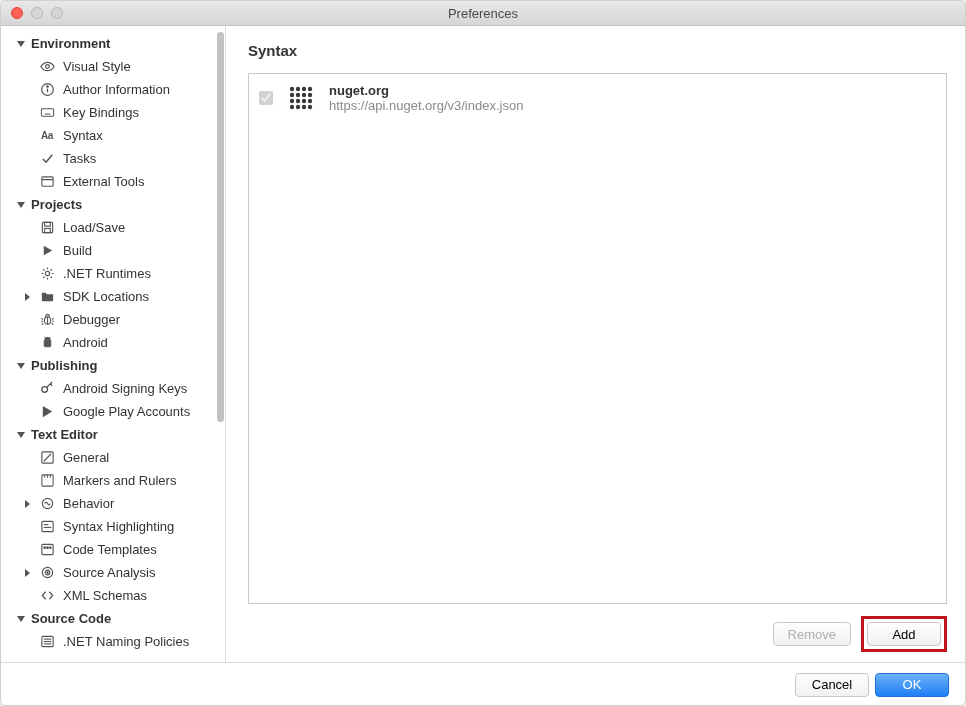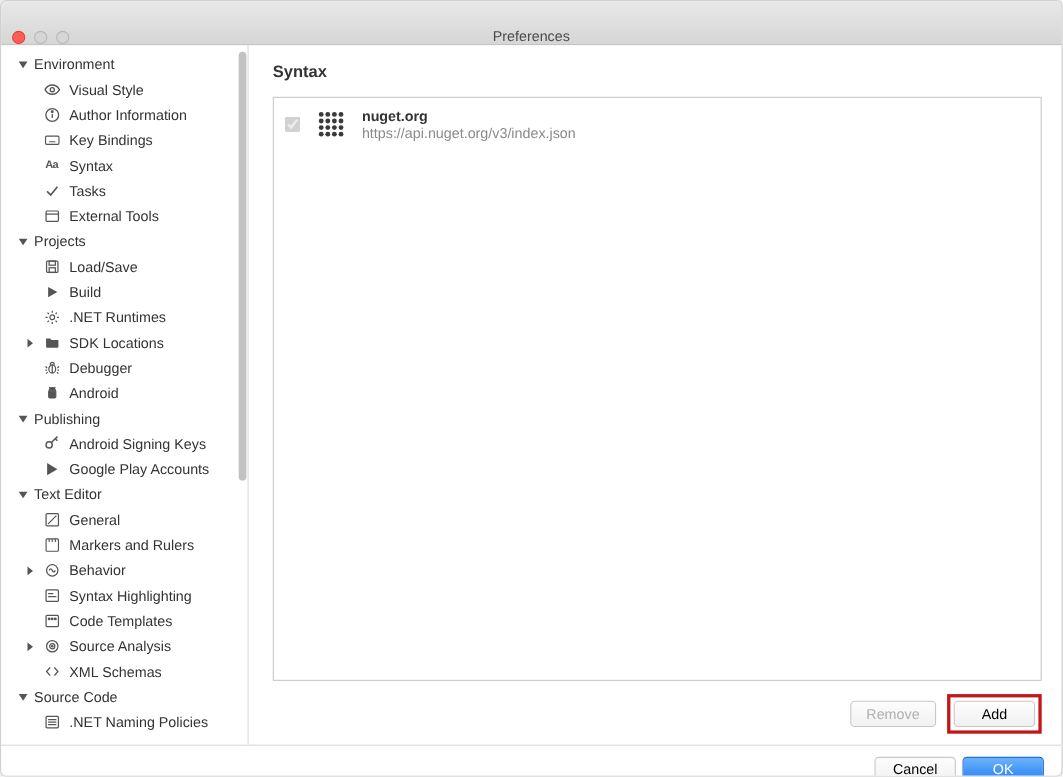--- a/index.html
+++ b/index.html
@@ -8,25 +8,25 @@
   font-size: 13px;
   color: #333;
   background: #ececec;
   width: 966px;
   height: 706px;
   overflow: hidden;
   border: 1px solid #d0d0d0;
   border-radius: 6px;
 }
 .titlebar {
-  height: 40px;
+  height: 25px;
   background: linear-gradient(#e8e8e8, #d6d6d6);
   border-bottom: 1px solid #c4c4c4;
   display: flex;
-  align-items: flex-end;
+  align-items: center;
   position: relative;
 }
 .traffic { display: flex; gap: 8px; padding-left: 10px; }
 .dot { width: 12px; height: 12px; border-radius: 50%; }
 .dot.red { background: #ff5f57; border: 0.5px solid #e24238; }
 .dot.grey { background: #d6d6d6; border: 0.5px solid #b8b8b8; }
 .title { position: absolute; left: 0; right: 0; text-align: center; font-size: 13px; color: #4a4a4a; }
 .body { display: flex; height: calc(100% - 24px - 44px); background: #fff; }
 .sidebar {
   width: 225px;
@@ -38,21 +38,21 @@
 .scrollthumb {
   position: absolute;
   right: 1px; top: 6px;
   width: 7px; height: 390px;
   background: #c2c2c2;
   border-radius: 4px;
 }
 .group-hdr {
   display: flex; align-items: center; gap: 4px;
   padding: 4px 4px 4px 16px;
-  font-weight: 400;
+  font-weight: 700;
   cursor: default;
 }
 .group-hdr .tri {
   width: 0; height: 0;
   border-left: 4px solid transparent;
   border-right: 4px solid transparent;
   border-top: 6px solid #555;
   margin-right: 2px;
 }
 .item {

